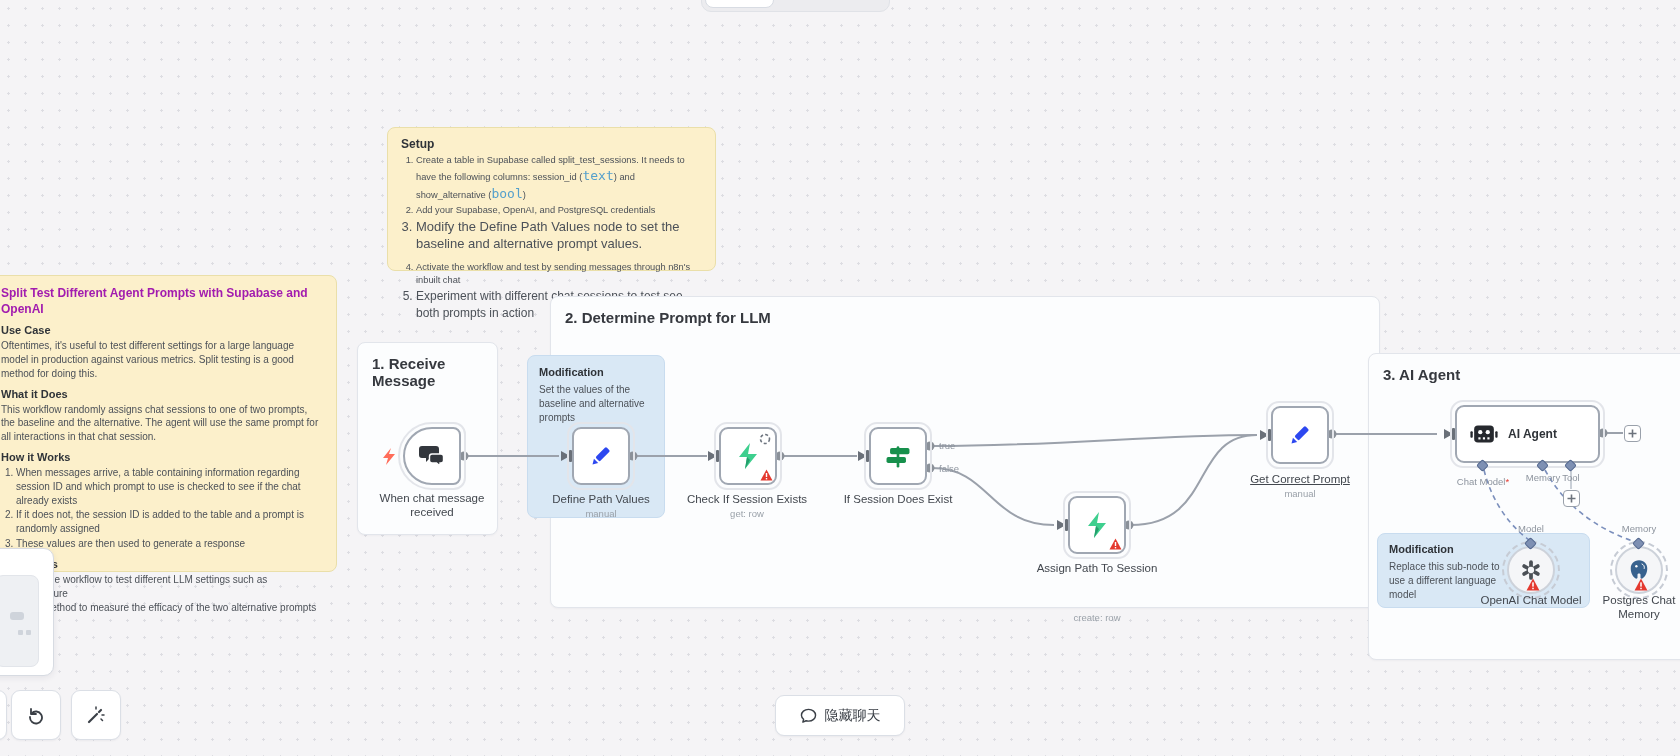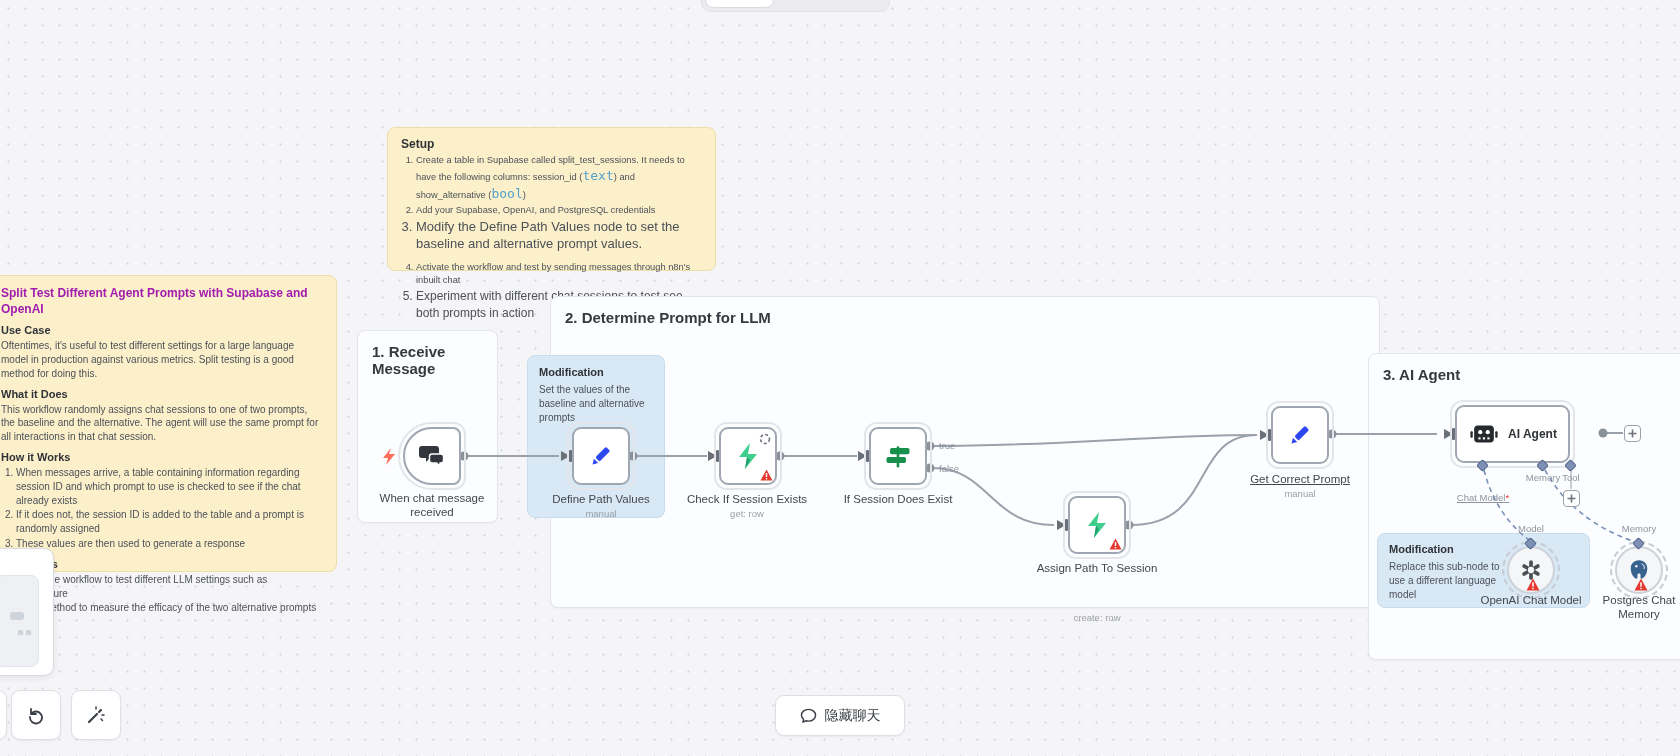--- a/index.html
+++ b/index.html
@@ -25,21 +25,21 @@
   .b { font-weight:400; }
   .code { font-family:"DejaVu Sans Mono", monospace; color:#55a0cc; font-size:13px; }
 
   
   .node { position:absolute; z-index:5; }
   .ring { border:2px solid #e3e5ea; border-radius:13px; padding:3px; }
   .nbox { width:58px; height:58px; border:2px solid #a0a7b2; border-radius:9px;
     background:#fff; display:flex; align-items:center; justify-content:center; position:relative; }
   .ring-trig { border-radius:36px 13px 13px 36px; }
   .nbox-trig { border-radius:30px 8px 8px 30px; }
-  .nbox-wide { width:115px; justify-content:flex-start; padding-left:12px; gap:9px; }
+  .nbox-wide { width:145px; justify-content:flex-start; padding-left:12px; gap:9px; }
   .agent-label { font-size:12px; font-weight:600; color:#2f3338; }
   .nlabel { position:absolute; font-size:11.5px; font-weight:500; color:#42474e;
     text-align:center; line-height:1.2; z-index:5; }
   .nsub { position:absolute; font-size:9.5px; color:#9aa1a9; text-align:center; z-index:5; }
   .badge-warn { position:absolute; z-index:7; }
   .badge-loop { position:absolute; z-index:7; }
 
   .cring { position:absolute; border:2px dashed #c6cbd4; border-radius:50%; padding:3px; z-index:5; }
   .cbox { width:48px; height:48px; border-radius:50%; background:#f5f6f8; border:2px solid #cdd2da;
     display:flex; align-items:center; justify-content:center; position:relative; }
@@ -111,21 +111,21 @@
   <h3 style="margin-top:0; font-size:12px;">Setup</h3>
   <ol style="margin-top:3px;">
     <li style="font-size:9.3px;"><span>Create a table in Supabase called </span><span class="b">split_test_sessions</span><span>. It needs to have the following columns: </span><span class="b">session_id</span><span> (</span><span class="code">text</span><span>) and </span><span class="b">show_alternative</span><span> (</span><span class="code">bool</span><span>)</span></li>
     <li style="font-size:9.3px;"><span>Add your </span><span class="b">Supabase</span><span>, </span><span class="b">OpenAI</span><span>, and </span><span class="b">PostgreSQL</span><span> credentials</span></li>
     <li style="font-size:13px;"><span>Modify the </span><span class="b">Define Path Values</span><span> node to set the baseline and alternative prompt values.</span></li>
     <li style="font-size:9.3px;margin-top:8px;"><span>Activate the workflow and test by sending messages through n8n's inbuilt chat</span></li>
     <li style="font-size:12px;"><span>Experiment with different chat sessions to test see both prompts in action</span></li>
   </ol>
 </div>
 
-<div class="sticky sticky-w" style="left:357px; top:330px; width:141px; height:193px;">
+<div class="sticky sticky-w" style="left:357px; top:342px; width:141px; height:193px;">
   <div class="sec-title">1. Receive Message</div>
 </div>
 
 <div class="sticky sticky-w" style="left:550px; top:296px; width:830px; height:312px;">
   <div class="sec-title">2. Determine Prompt for LLM</div>
 </div>
 
 <div class="sticky sticky-w" style="left:1368px; top:353px; width:322px; height:307px;">
   <div class="sec-title">3. AI Agent</div>
 </div>
@@ -298,21 +298,21 @@
 </div>
 <div class="plusbtn" style="left:1624px; top:425px;">
   <svg width="9" height="9" viewBox="0 0 9 9">
     <path d="M4.5,0.5 V8.5 M0.5,4.5 H8.5" stroke="#6d737c" stroke-width="1.6"></path>
   </svg>
 </div>
 
 <div class="diamond" style="left:1478px; top:461px;"></div>
 <div class="diamond" style="left:1538px; top:461px;"></div>
 <div class="diamond" style="left:1566px; top:461px;"></div>
-<div class="portlabel" style="left:1451px; top:492px; width:64px;text-decoration:underline;">
+<div class="portlabel" style="left:1451px; top:476px; width:64px;">
   <span>Chat Model</span><span class="req">*</span>
 </div>
 <div class="portlabel" style="left:1518px; top:472px; width:50px;">Memory</div>
 <div class="portlabel" style="left:1551px; top:472px; width:40px;">Tool</div>
 <div class="plusbtn" style="left:1563px; top:490px;">
   <svg width="9" height="9" viewBox="0 0 9 9">
     <path d="M4.5,0.5 V8.5 M0.5,4.5 H8.5" stroke="#6d737c" stroke-width="1.6"></path>
   </svg>
 </div>
 

